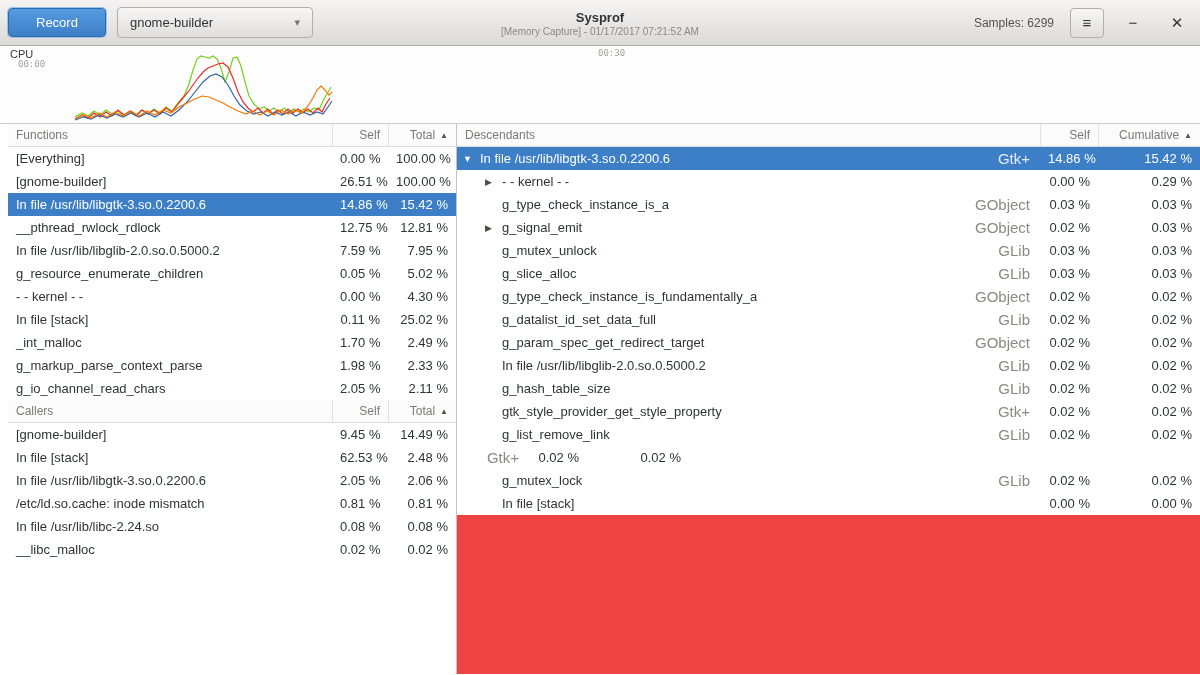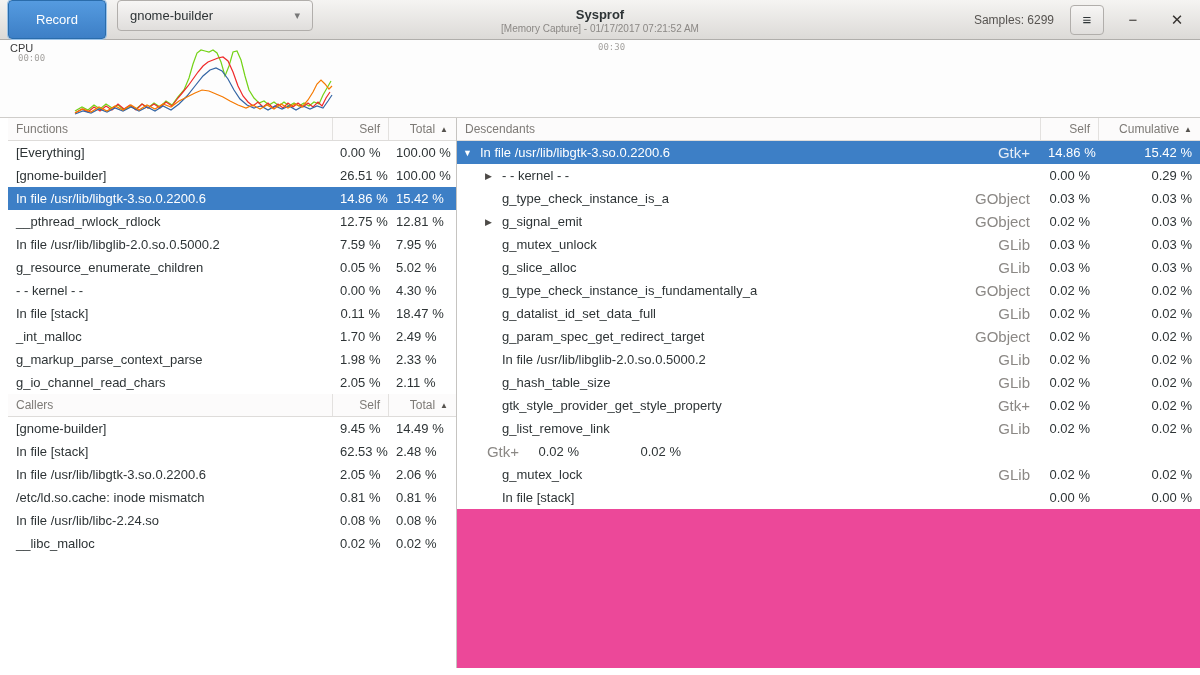--- a/index.html
+++ b/index.html
@@ -3,21 +3,21 @@
 <meta charset="utf-8">
 <style>
   * { box-sizing: border-box; margin: 0; padding: 0; }
   html, body { width: 1200px; height: 675px; overflow: hidden; }
   body {
     font-family: "Liberation Sans", "DejaVu Sans", sans-serif;
     font-size: 13px; color: #2e3436; background: #fff; position: relative;
   }
   
   .headerbar {
-    height: 40px; display: flex; padding: 0 8px;
+    height: 46px; display: flex; align-items: center; padding: 0 8px;
     background: linear-gradient(#f5f4f2, #dcdad7);
     border-bottom: 1px solid #b0aeab; position: relative;
   }
   .record-btn {
     font-family: inherit; font-size: 13px; color: #fff;
     background: linear-gradient(#559be0, var(--accent));
     border: 1px solid #2a6cab; border-radius: 4px;
     padding: 6px 27px; cursor: pointer;
     box-shadow: 0 0 0 1px #9cc3e8;
   }
@@ -55,36 +55,36 @@
     border-bottom: 1px solid #cfcdca;
   }
   .graph svg { position: absolute; left: 0; top: 0; }
   .cpu-label { position: absolute; top: 2px; left: 10px; font-size: 11px; color: #3a3a3a; }
   .time { position: absolute; font-size: 9px; color: #a5a3a0; font-family: "DejaVu Sans Mono", monospace; }
   .t0 { top: 13px; left: 18px; }
   .t30 { top: 2px; left: 598px; }
   
   .main { display: flex; height: 550px; padding-left: 8px; }
   .left-pane { width: 449px; border-right: 1px solid #c6c4c1; background: #fff; }
-  .right-pane { flex: 1; background: #ec4899; }
+  .right-pane { flex: 1; background: #ef4444; }
   .thead {
     display: flex; height: 23px; align-items: center;
     background: #fcfbfb; border-bottom: 1px solid #dedcda;
     color: #7d7a76; font-size: 12px;
   }
   .thead .hcell { height: 100%; display: flex; align-items: center; }
   .thead .hcell.num { justify-content: flex-end; border-left: 1px solid #e3e1df; }
   .sort-arrow { font-size: 8px; color: #55524e; margin-left: 5px; }
   .trow { display: flex; height: 23px; align-items: center; background: #fff; cursor: default; }
   .trow.selected { background: var(--accent); color: #fff; }
   .cell { white-space: nowrap; overflow: hidden; }
   
   .fn-grid .name { flex: 1; padding: 0 8px; }
   .fn-grid .self { flex: 0 0 56px; text-align: right; padding: 0 8px; }
-  .fn-grid .total { flex: 0 0 68px; padding: 0 8px; }
+  .fn-grid .total { flex: 0 0 68px; text-align: right; padding: 0 8px; }
   
   .dc-grid .name { flex: 1; padding-left: 6px; display: flex; align-items: center; }
   .dc-grid .lib { flex: 0 0 72px; text-align: right; padding-right: 10px; color: #8b8885; font-size: 15px; }
   .dc-grid .self { flex: 0 0 58px; text-align: right; padding: 0 8px; }
   .dc-grid .total { flex: 0 0 102px; text-align: right; padding: 0 8px; }
   .trow.selected .lib { color: #e6edf6; }
   .expander {
     display: inline-block; width: 17px; flex: 0 0 17px; text-align: left;
     font-size: 9px; color: #4d4a47;
   }
@@ -170,21 +170,21 @@
             <div class="cell num total">5.02 %</div>
           </div>
           <div class="trow fn-grid">
             <div class="cell name">- - kernel - -</div>
             <div class="cell num self">0.00 %</div>
             <div class="cell num total">4.30 %</div>
           </div>
           <div class="trow fn-grid">
             <div class="cell name">In file [stack]</div>
             <div class="cell num self">0.11 %</div>
-            <div class="cell num total">18.47 %</div>
+            <div class="cell num total">25.02 %</div>
           </div>
           <div class="trow fn-grid">
             <div class="cell name">_int_malloc</div>
             <div class="cell num self">1.70 %</div>
             <div class="cell num total">2.49 %</div>
           </div>
           <div class="trow fn-grid">
             <div class="cell name">g_markup_parse_context_parse</div>
             <div class="cell num self">1.98 %</div>
             <div class="cell num total">2.33 %</div>

